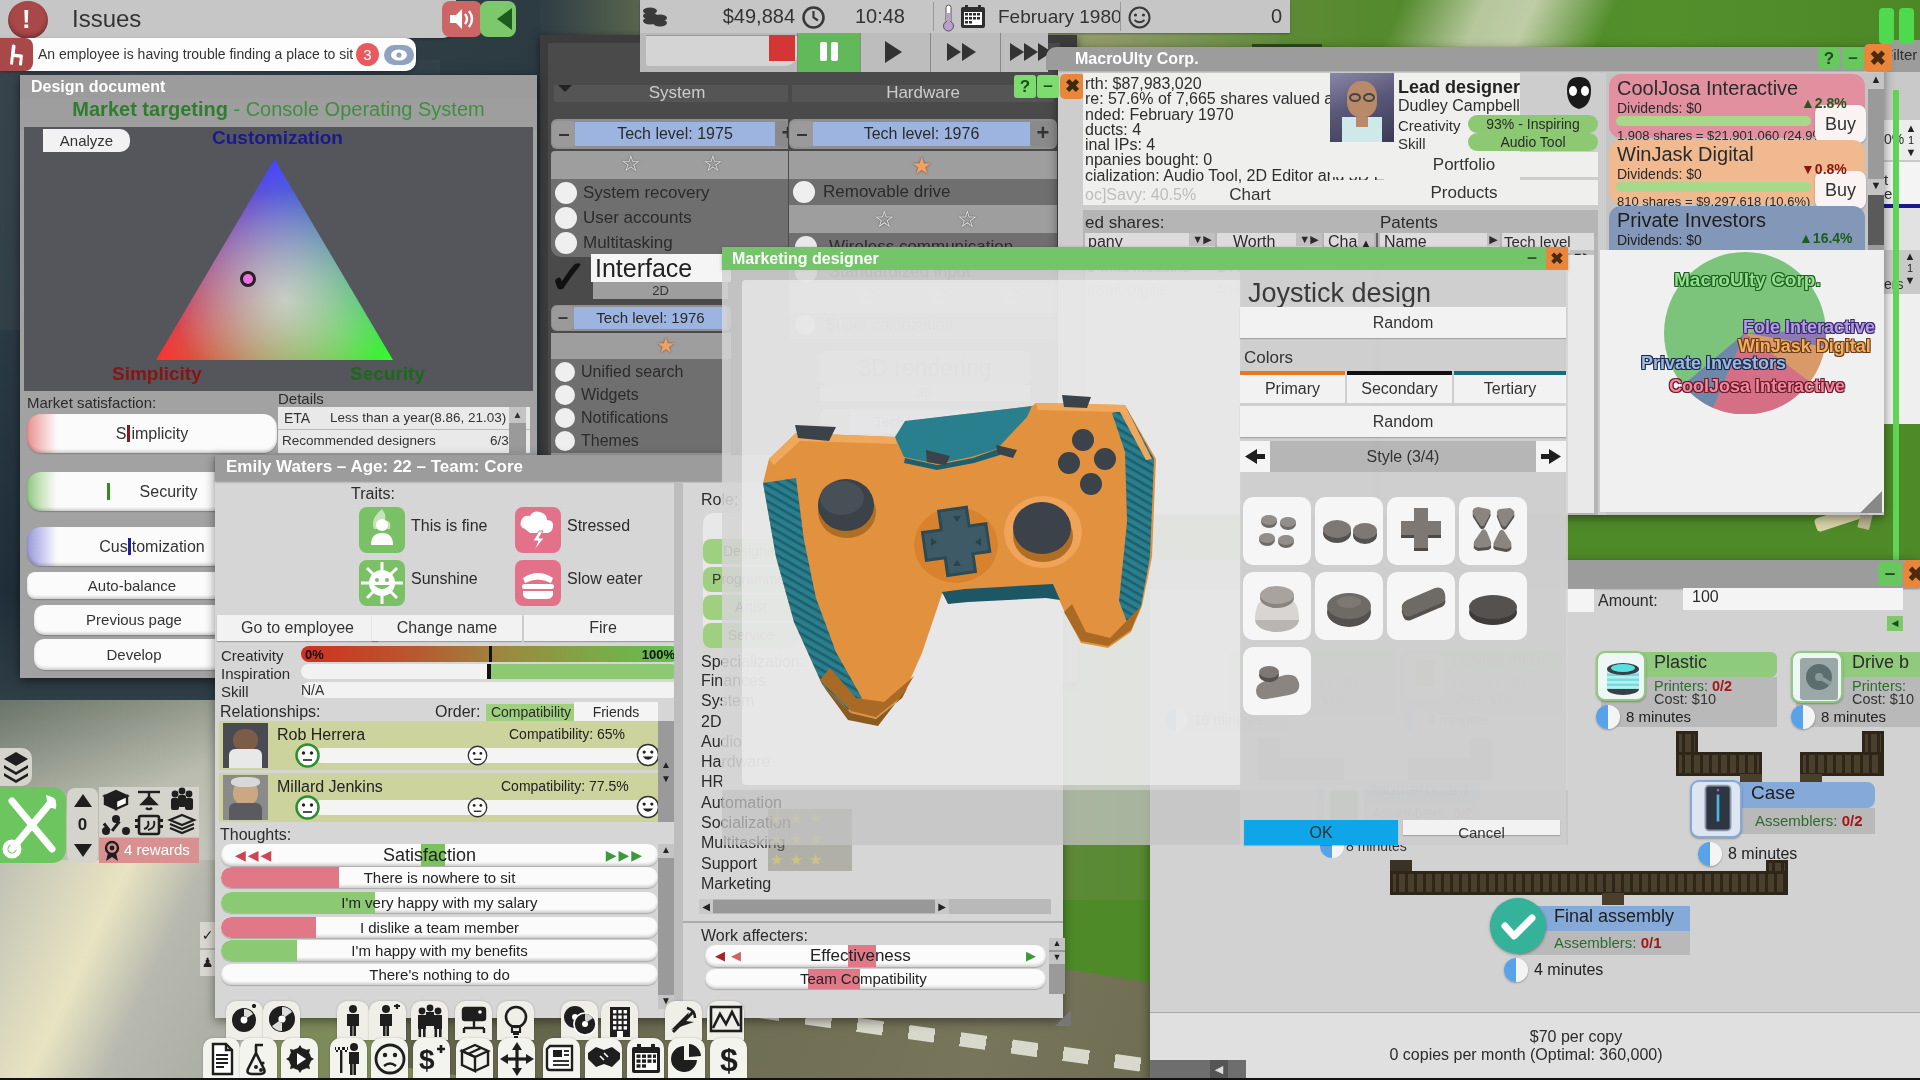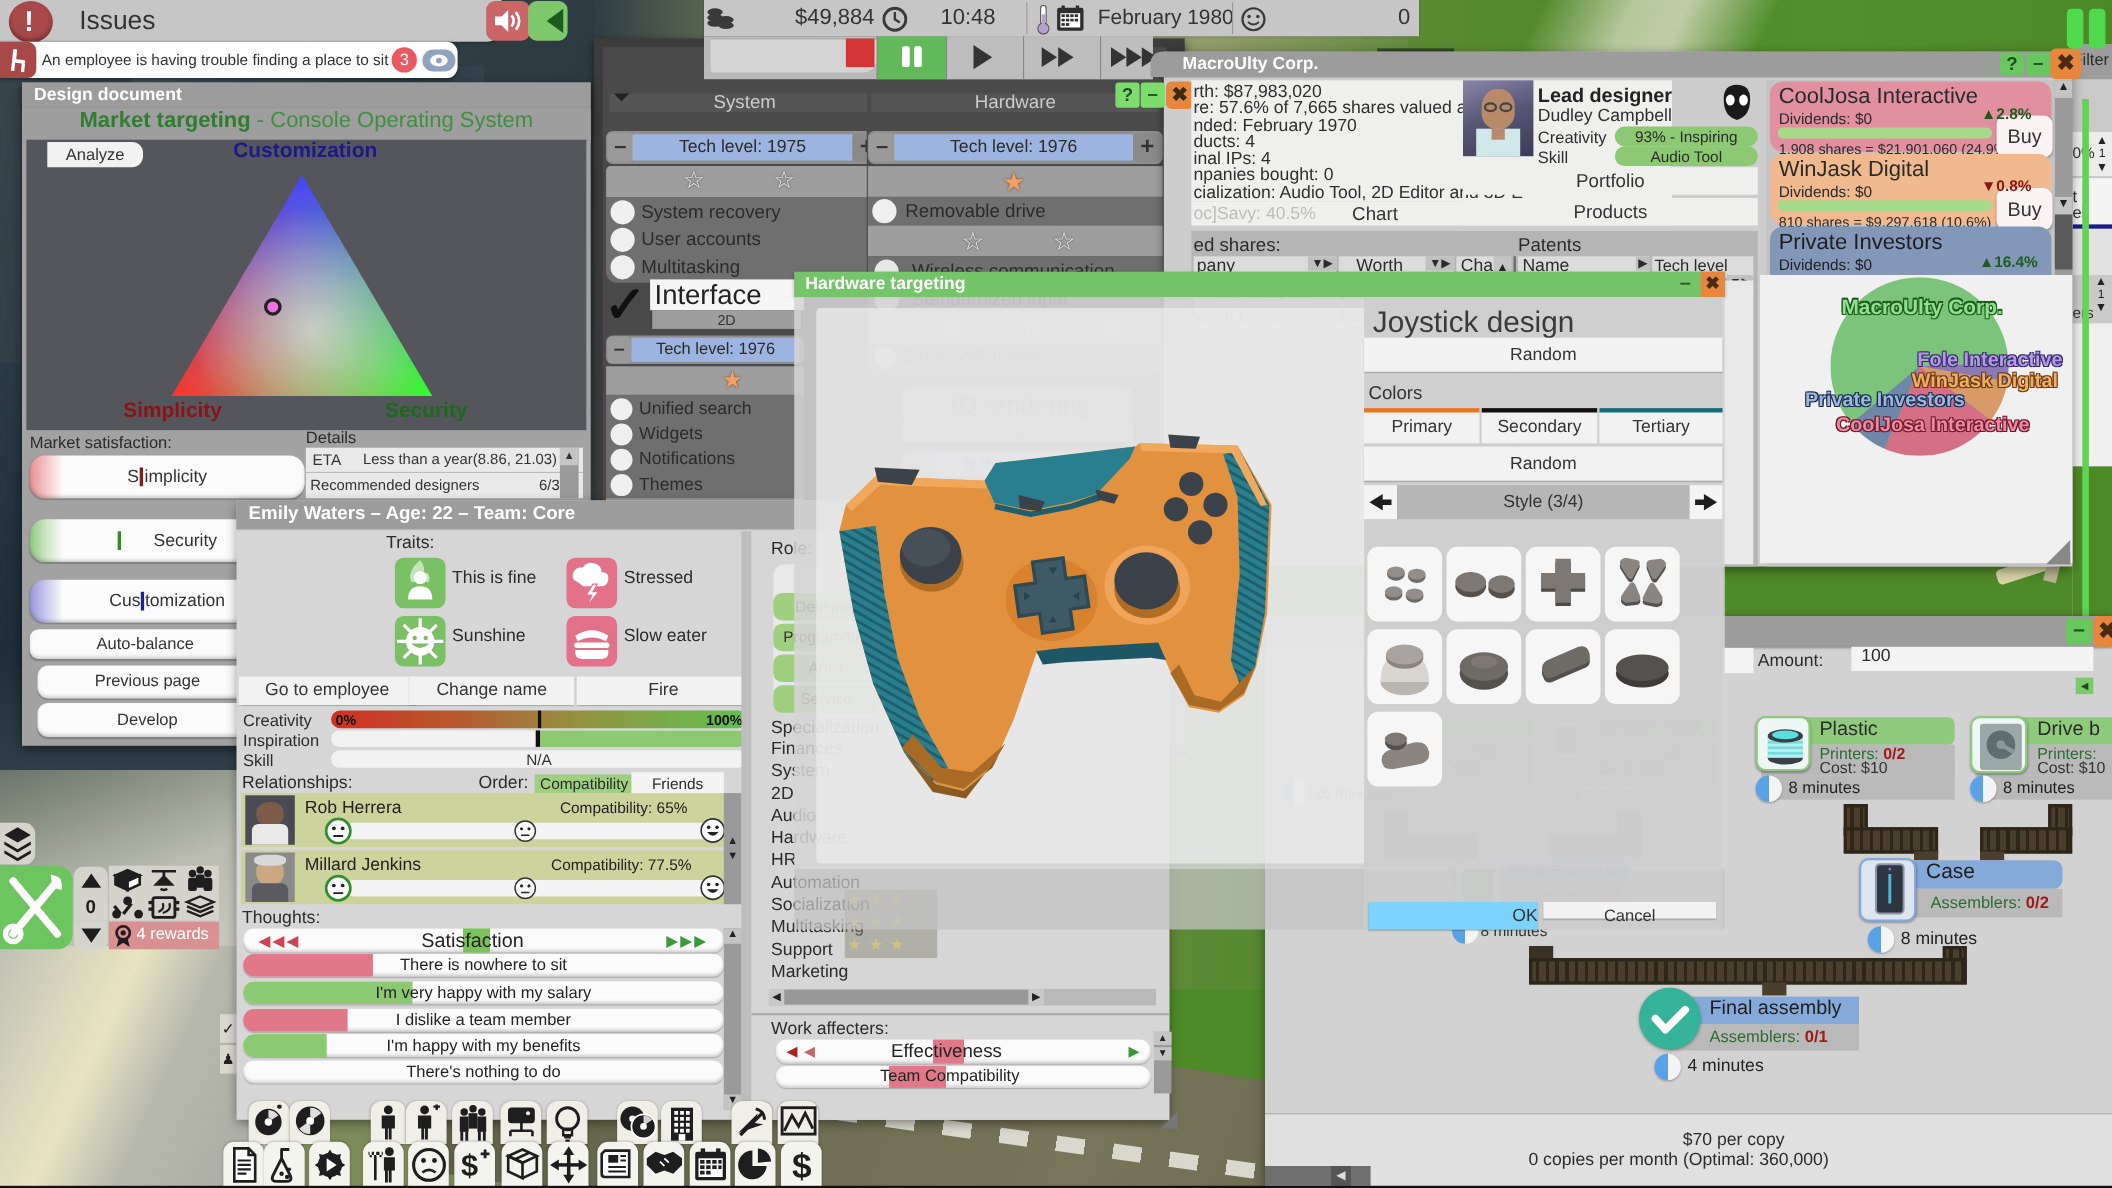--- a/index.html
+++ b/index.html
@@ -331,21 +331,21 @@
    <div class="a" style="left:4px;top:1px;color:#111;font-size:13px;font-weight:bold">0%</div>
    <div class="a" style="right:4px;top:1px;color:#111;font-size:13px;font-weight:bold">100%</div>
    <div class="a" style="left:188px;top:0;width:3px;height:16px;background:#111"></div>
  </div>
  <div class="a" style="left:6px;top:210px;width:90px;height:17px;color:#2b2b2b;font-size:15px">Inspiration</div>
  <div class="a" style="left:86px;top:209px;width:378px;height:15px;border-radius:8px;background:#f2f2f2">
    <div class="a" style="left:190px;top:0;width:188px;height:15px;background:#8cc972;border-radius:0 8px 8px 0"></div>
    <div class="a" style="left:186px;top:0;width:4px;height:15px;background:#111"></div>
  </div>
  <div class="a" style="left:6px;top:228px;width:90px;height:17px;color:#2b2b2b;font-size:15px">Skill</div>
- <div class="a" style="left:86px;top:227px;width:378px;height:16px;border-radius:8px;background:#f2f2f2;text-align:center;color:#333;font-size:14px;line-height:16px">N/A</div>
+ <div class="a" style="left:86px;top:227px;width:378px;height:16px;border-radius:8px;background:#f2f2f2;text-align:left;color:#333;font-size:14px;line-height:16px">N/A</div>
 
  <div class="a" style="left:5px;top:248px;width:140px;height:17px;color:#2b2b2b;font-size:16px">Relationships:</div>
  <div class="a" style="left:220px;top:248px;width:60px;height:17px;color:#2b2b2b;font-size:16px">Order:</div>
  <div class="a" style="left:271px;top:249px;width:90px;height:17px;background:#9fd080;color:#2b2b2b;font-size:14px;text-align:center;line-height:17px">Compatibility</div>
  <div class="a" style="left:359px;top:247px;width:84px;height:20px;background:#f4f4f4;color:#2b2b2b;font-size:14px;text-align:center;line-height:20px">Friends</div>
  <div class="a" style="left:4px;top:266px;width:440px;height:49px;background:#ccd39d">
    <div class="a" style="left:4px;top:2px;width:45px;height:45px;background:#4a4a52">
           <div class="a" style="left:10px;top:6px;width:25px;height:22px;border-radius:45%;background:#7a5c48"></div>
           <div class="a" style="left:6px;top:26px;width:33px;height:19px;background:#e8e8e8;border-radius:6px 6px 0 0"></div>
         </div>
@@ -703,21 +703,21 @@
  </div>
 
  <div class="a" style="left:0;top:452px;width:770px;height:66px;background:#e0e0e0;border-top:1px solid #aaa"></div>
  <div class="a" style="left:250px;top:468px;width:352px;height:18px;color:#2b2b2b;font-size:16px;text-align:center">$70 per copy</div>
  <div class="a" style="left:200px;top:486px;width:352px;height:18px;color:#2b2b2b;font-size:16px;text-align:center">0 copies per month (Optimal: 360,000)</div>
  <div class="a" style="left:0;top:500px;width:96px;height:18px;background:#6e6e6e"></div>
  <div class="a" style="left:60px;top:500px;width:18px;height:18px;background:#555;color:#ddd;font-size:11px;text-align:center;line-height:18px">◀</div>
 </div>
 
 <div class="a" style="left:722px;top:247px;width:846px;height:598px">
- <div class="a" style="left:0;top:0;width:846px;height:23px;background:#74c46a;color:#fff;font-weight:bold;font-size:16px;line-height:23px;padding-left:10px;box-shadow:0 1px 3px rgba(0,0,0,.3)">Hardware targeting</div>
+ <div class="a" style="left:0;top:0;width:846px;height:23px;background:#74c46a;color:#fff;font-weight:bold;font-size:16px;line-height:23px;padding-left:10px;box-shadow:0 1px 3px rgba(0,0,0,.3)">Marketing designer</div>
  <div class="a" style="left:797px;top:2px;width:26px;height:19px;color:#2a5a2a;font-weight:bold;font-size:18px;text-align:center;line-height:16px">–</div>
  <div class="a" style="left:824px;top:0;width:22px;height:23px;background:#e8873c;color:#4a2a10;font-weight:bold;text-align:center;font-size:16px;line-height:23px">✖</div>
  <div class="a" style="left:0;top:23px;width:846px;height:520px;background:rgba(212,212,212,0.87)"></div>
  <div class="a" style="left:0;top:543px;width:846px;height:55px;background:rgba(195,195,195,0.75)"></div>
  <div class="a" style="left:20px;top:33px;width:500px;height:505px;background:rgba(240,240,240,0.66);border-radius:4px"></div>
 
  <svg class="a" style="left:8px;top:133px" width="470" height="410" viewBox="730 380 470 410">
   <defs>
    <pattern id="hat" width="7" height="7" patternUnits="userSpaceOnUse" patternTransform="rotate(30)">
             <rect width="7" height="7" fill="#2a7f8e"></rect>
@@ -835,21 +835,21 @@
           </svg></div>
   <div class="a" style="left:219px;top:302px;width:68px;height:68px;background:#f6f6f6;border-radius:10px"><svg width="68" height="68" viewBox="0 0 68 68">
             <ellipse cx="34" cy="40" rx="24" ry="13" fill="#3e3b38"></ellipse>
             <ellipse cx="34" cy="35" rx="24" ry="12" fill="#55514e"></ellipse>
           </svg></div>
   <div class="a" style="left:3px;top:377px;width:68px;height:68px;background:#f6f6f6;border-radius:10px"><svg width="68" height="68" viewBox="0 0 68 68">
             <path d="M14 48 q-4 -10 8 -14 l20 -6 q12 -2 14 8 q2 10 -10 12 l-22 4 q-8 1 -10 -4z" fill="#8a8580"></path>
             <ellipse cx="26" cy="28" rx="10" ry="7" fill="#55514e"></ellipse>
             <ellipse cx="26" cy="25" rx="10" ry="6" fill="#7d7873"></ellipse>
           </svg></div>
-  <div class="a" style="left:4px;top:550px;width:154px;height:25px;background:#7dd3fc;color:#333;font-size:16px;text-align:right;line-height:25px;box-shadow:0 1px 1px rgba(0,0,0,.2)">OK</div>
+  <div class="a" style="left:4px;top:550px;width:154px;height:25px;background:#0ea5e9;color:#333;font-size:16px;text-align:center;line-height:25px;box-shadow:0 1px 1px rgba(0,0,0,.2)">OK</div>
   <div class="a" style="left:163px;top:550px;width:157px;height:15px;background:#f2f2f2;color:#333;font-size:15px;text-align:center;line-height:25px;box-shadow:0 1px 1px rgba(0,0,0,.2)">Cancel</div>
  </div>
 </div>
 
 <div class="a" style="left:0px;top:748px;width:32px;height:38px;background:#d4d4cc;border-radius:0 10px 10px 0"><svg width="32" height="38" viewBox="0 0 32 38">
         <g fill="#1e1e1e">
           <path d="M16 4 L28 11 L16 18 L4 11 Z"></path>
           <path d="M4 17 L16 24 L28 17 L28 20 L16 27 L4 20 Z"></path>
           <path d="M4 25 L16 32 L28 25 L28 28 L16 35 L4 28 Z"></path>
         </g>

